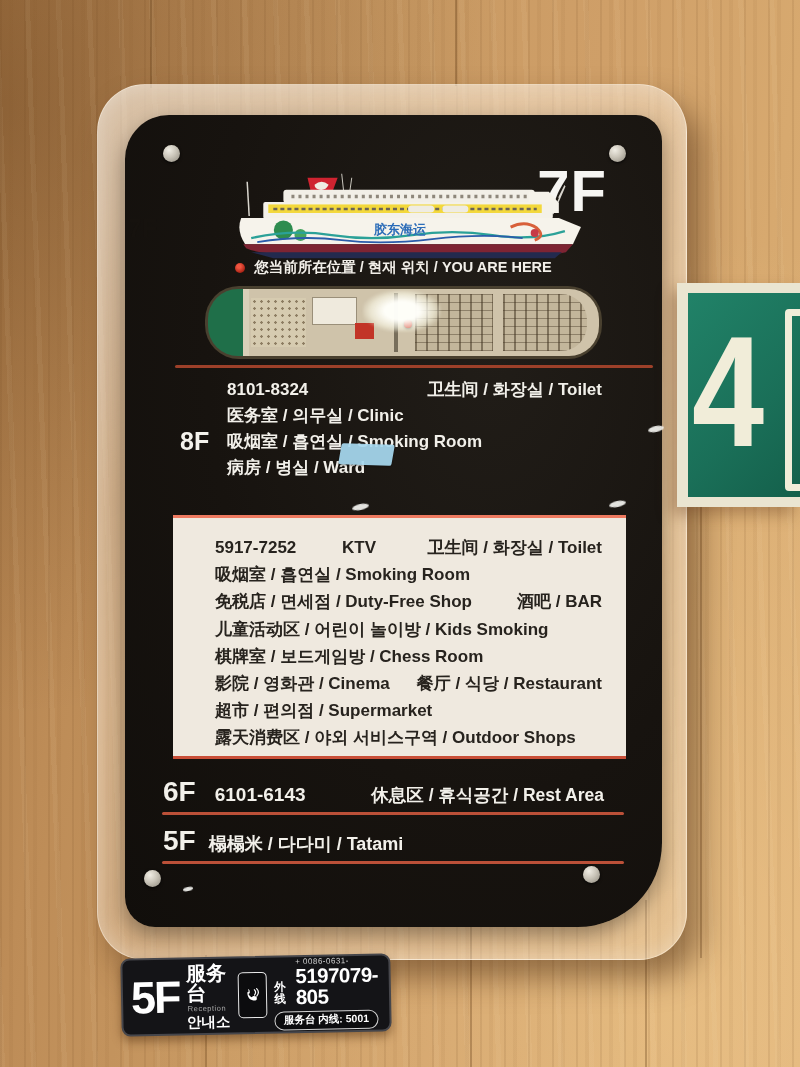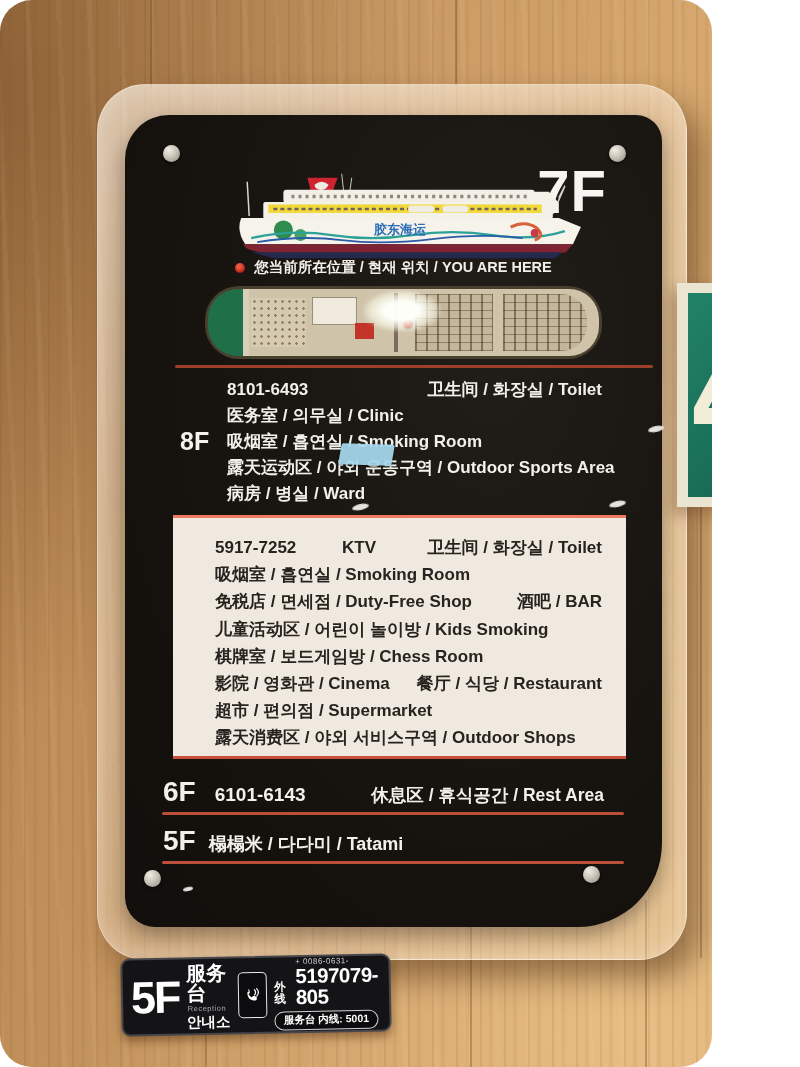--- a/index.html
+++ b/index.html
@@ -1,23 +1,23 @@
 <!DOCTYPE html>
 <html><head>
 <meta charset="utf-8">
 <title>Ferry Floor Directory</title>
 <style>
   html,body{margin:0;padding:0;}
   body{width:800px;height:1067px;overflow:hidden;
        font-family:"Liberation Sans","DejaVu Sans",sans-serif;}
-  .scene{position:relative;width:712px;height:1067px;overflow:hidden;
+  .scene{position:relative;width:800px;height:1067px;overflow:hidden;
     background:
       radial-gradient(ellipse at 85% 95%, rgba(255,220,160,.35) 0%, transparent 55%),
       radial-gradient(ellipse at 0% 10%, rgba(60,30,5,.28) 0%, transparent 45%),
-      linear-gradient(100deg,#aa7a48 0%,#bd8c57 18%,#c99a63 42%,#cf9f68 62%,#d7a96f 82%,#ddb077 100%); border-radius: 32px;}
+      linear-gradient(100deg,#aa7a48 0%,#bd8c57 18%,#c99a63 42%,#cf9f68 62%,#d7a96f 82%,#ddb077 100%);}
   .grain{position:absolute;inset:0;pointer-events:none;
     background:
       repeating-linear-gradient(90deg, rgba(101,62,25,.10) 0 2px, transparent 2px 9px,
         rgba(130,85,40,.07) 9px 13px, transparent 13px 24px),
       repeating-linear-gradient(88deg, rgba(255,235,200,.06) 0 5px, transparent 5px 31px);}
   .seam{position:absolute;width:2px;background:rgba(90,52,18,.30);}
 
   
   .acrylic{position:absolute;left:97px;top:84px;width:588px;height:874px;border-radius:48px;
     background:linear-gradient(150deg, rgba(255,246,233,.62) 0%, rgba(248,233,214,.40) 35%, rgba(233,210,184,.30) 100%);
@@ -187,31 +187,28 @@
         <div class="cab b"></div>
         <div class="marker"></div>
         <div class="glare"></div>
       </div>
     </div>
 
     <div class="divider d1"></div>
 
     <div class="sec8">
       <div class="row">
-        <span>8101-6493</span>
+        <span>8101-8324</span>
         <span class="r">卫生间 / 화장실 / Toilet</span>
       </div>
       <div class="row">
         <span>医务室 / 의무실 / Clinic</span>
       </div>
       <div class="row">
         <span>吸烟室 / 흡연실 / Smoking Room</span>
-      </div>
-      <div class="row">
-        <span>露天运动区 / 야외 운동구역 / Outdoor Sports Area</span>
       </div>
       <div class="row">
         <span>病房 / 병실 / Ward</span>
       </div>
     </div>
     <div class="flabel f8">8F</div>
 
     <div class="wb">
       <div class="row">
         <span class="l0">5917-7252</span>

